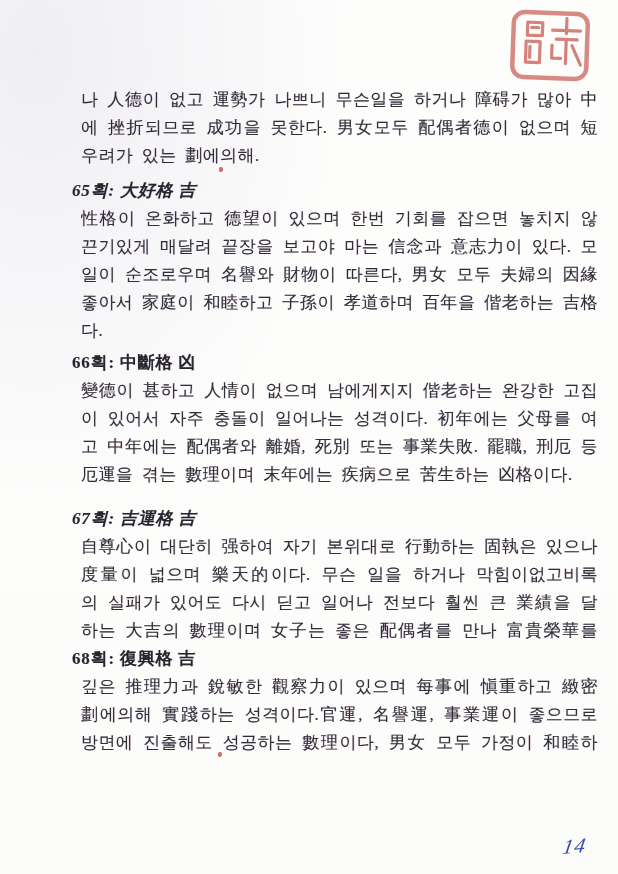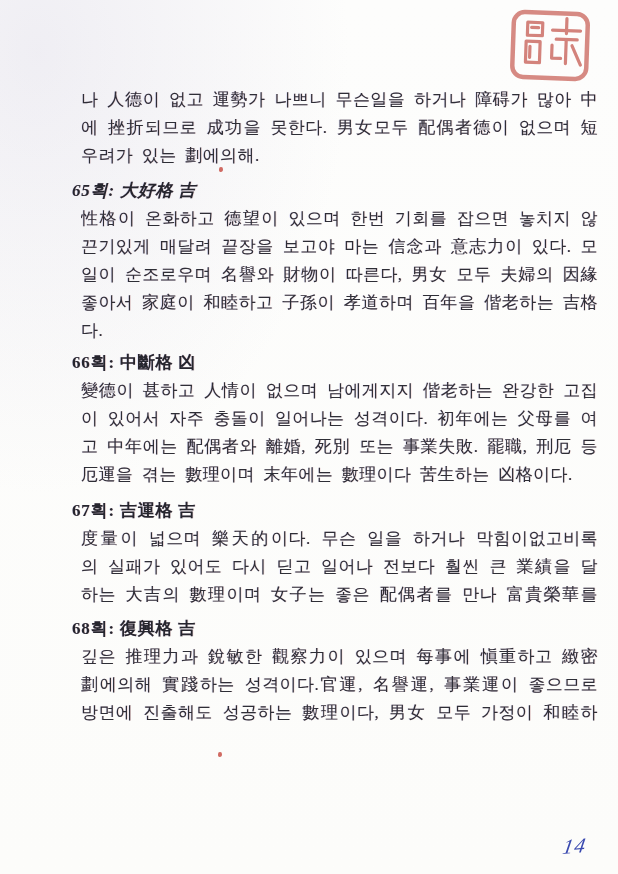--- a/index.html
+++ b/index.html
@@ -42,22 +42,22 @@
     display:block;
     height:28px;
     line-height:28px;
     font-weight:bold;
     margin-left:-9px;
     letter-spacing:0.8px;
     color:#26262e;
   }
   .mt65{margin-top:7px;font-style:italic;}
   .mt66{margin-top:4px;}
-  .mt67{margin-top:8px;}
-  .mt68{margin-top:6px;}
+  .mt67{margin-top:16px;font-style:italic;}
+  .mt68{}
   .seal{
     position:absolute;
     top:9px; right:27px;
     width:82px; height:74px;
     transform:rotate(2deg);
     opacity:0.9;
   }
   .page-number{
     position:absolute;
     top:834px; right:32px;
@@ -120,25 +120,26 @@
       <span class="line full">일이 순조로우며 名譽와 財物이 따른다, 男女 모두 夫婦의 因緣이</span>
       <span class="line full">좋아서 家庭이 和睦하고 子孫이 孝道하며 百年을 偕老하는 吉格이</span>
       <span class="line">다.</span>
     </div>
 
     <div>
       <span class="section-header mt66">66획: 中斷格 凶</span>
       <span class="line full">變德이 甚하고 人情이 없으며 남에게지지 偕老하는 완강한 고집</span>
       <span class="line full">이 있어서 자주 충돌이 일어나는 성격이다. 初年에는 父母를 여의</span>
       <span class="line full">고 中年에는 配偶者와 離婚, 死別 또는 事業失敗. 罷職, 刑厄 등의</span>
-      <span class="line">厄運을 겪는 數理이며 末年에는 數理이다 苦生하는 凶格이다.</span>
+      <span class="line">厄運을 겪는 數理이며 末年에는 疾病으로 苦生하는 凶格이다.</span>
     </div>
 
     <div>
       <span class="section-header mt67">67획: 吉運格 吉</span>
+      <span class="line full">自尊心이 대단히 强하여 자기 본위대로 行動하는 固執은 있으나</span>
       <span class="line full">度量이 넓으며 樂天的이다. 무슨 일을 하거나 막힘이없고비록 한때</span>
       <span class="line full">의 실패가 있어도 다시 딛고 일어나 전보다 훨씬 큰 業績을 달성</span>
       <span class="line full">하는 大吉의 數理이며 女子는 좋은 配偶者를 만나 富貴榮華를 누</span>
     </div>
 
     <div>
       <span class="section-header mt68">68획: 復興格 吉</span>
       <span class="line full">깊은 推理力과 銳敏한 觀察力이 있으며 每事에 愼重하고 緻密 計</span>
       <span class="line full">劃에의해 實踐하는 성격이다.官運, 名譽運, 事業運이 좋으므로 어느</span>
       <span class="line full">방면에 진출해도 성공하는 數理이다, 男女 모두 가정이 和睦하고</span>

